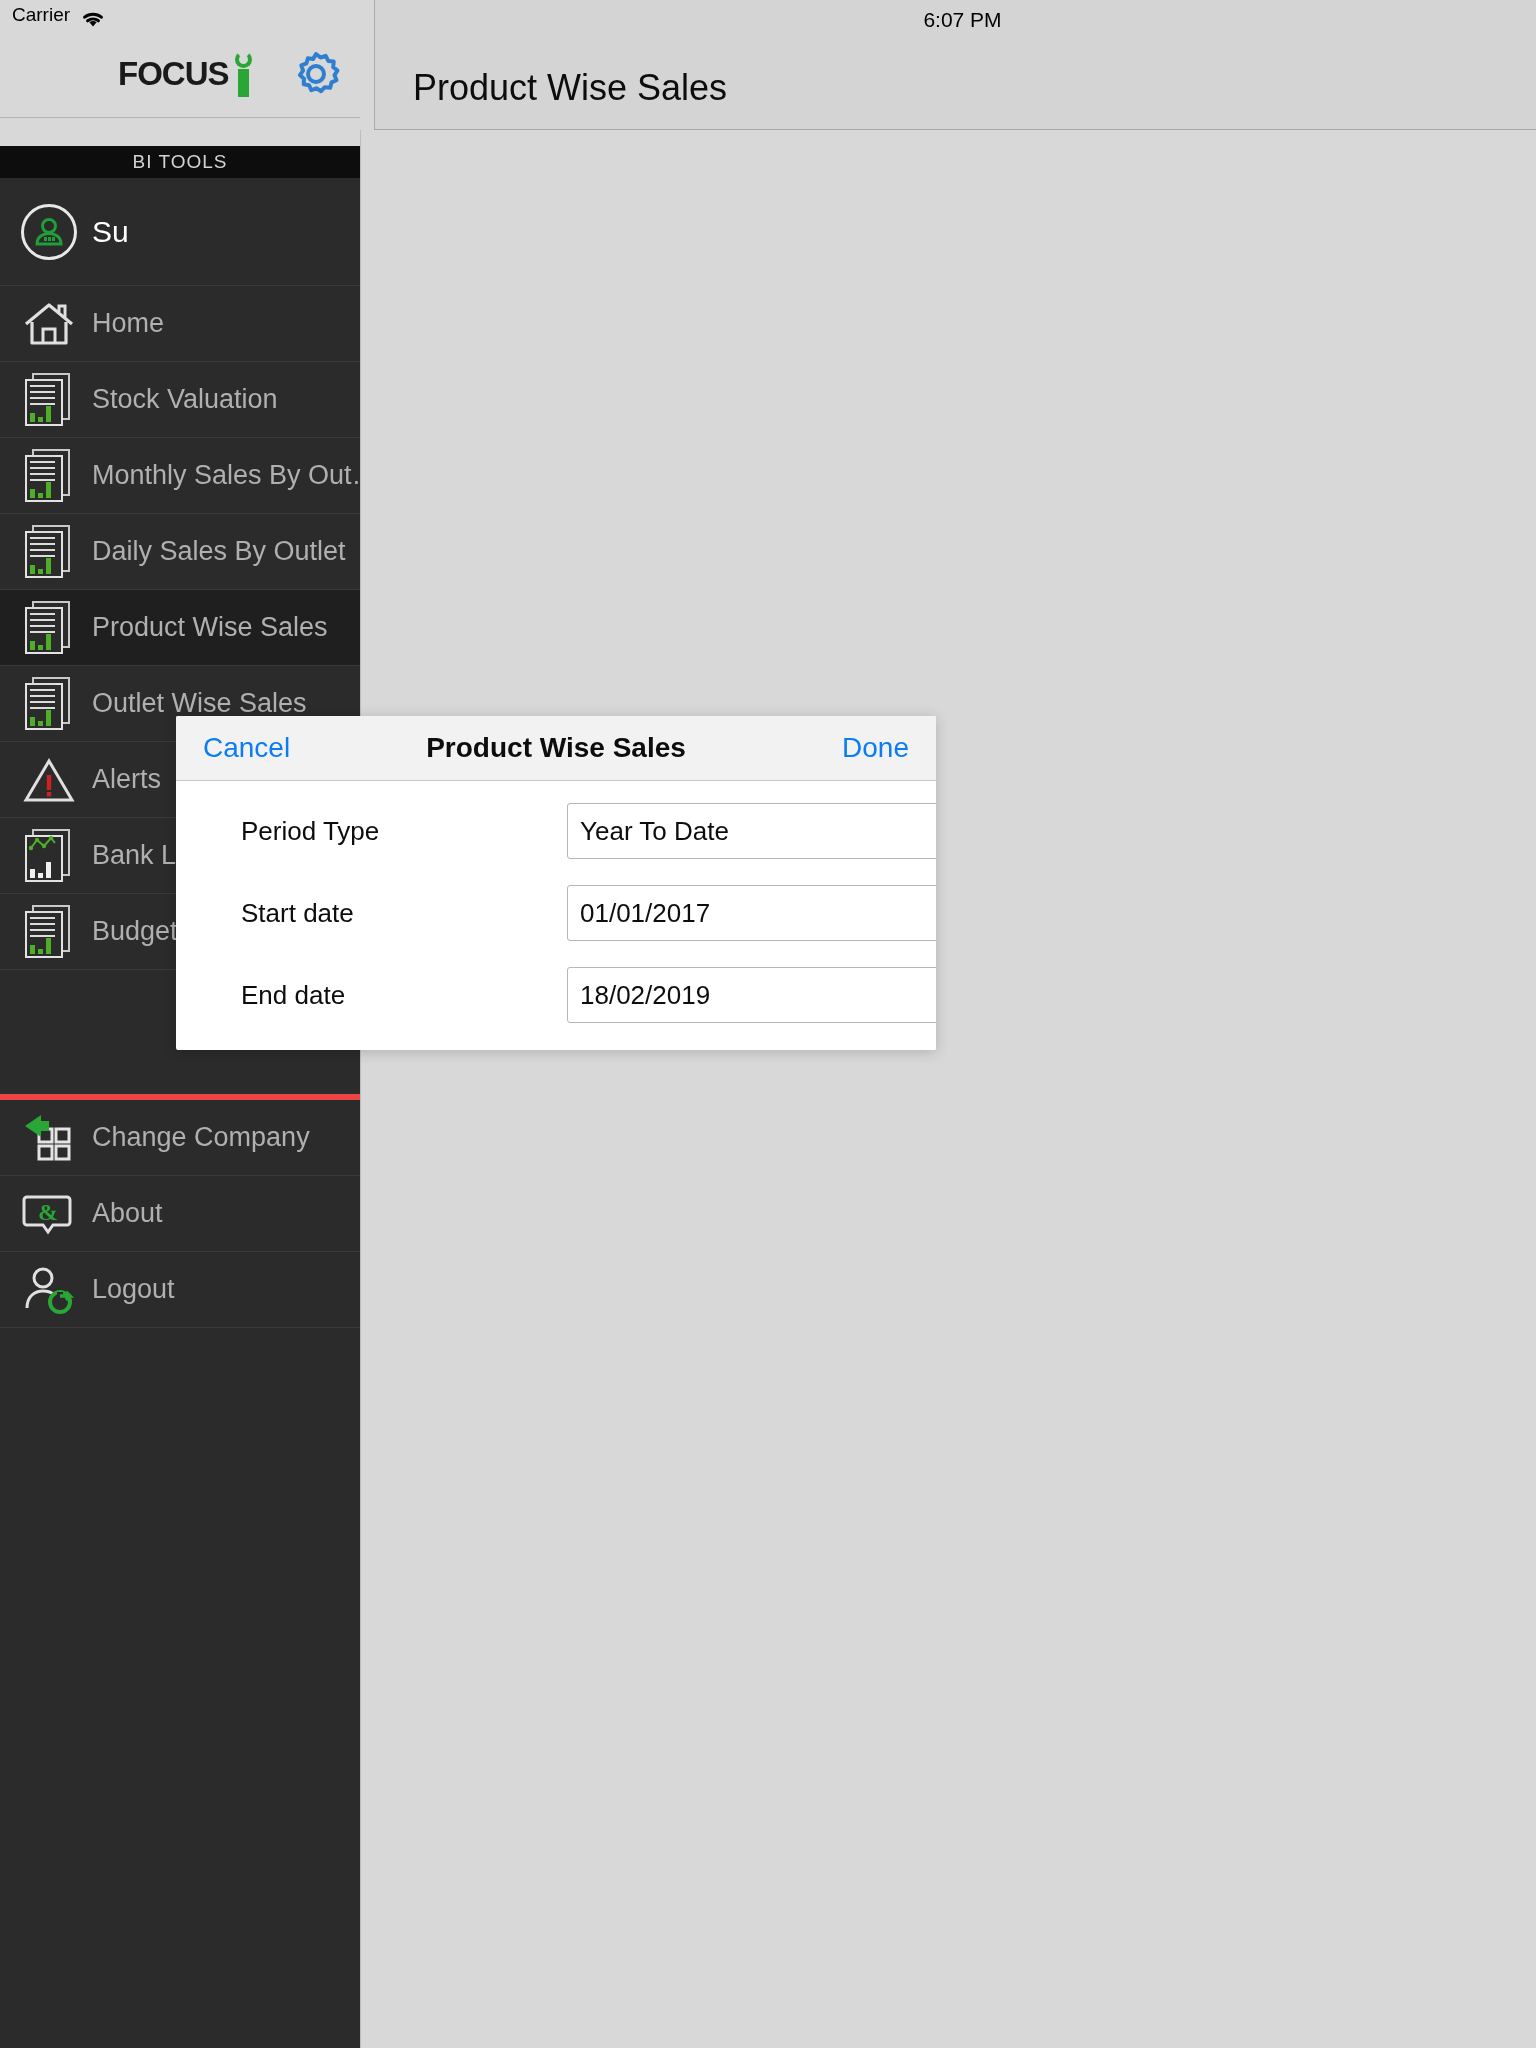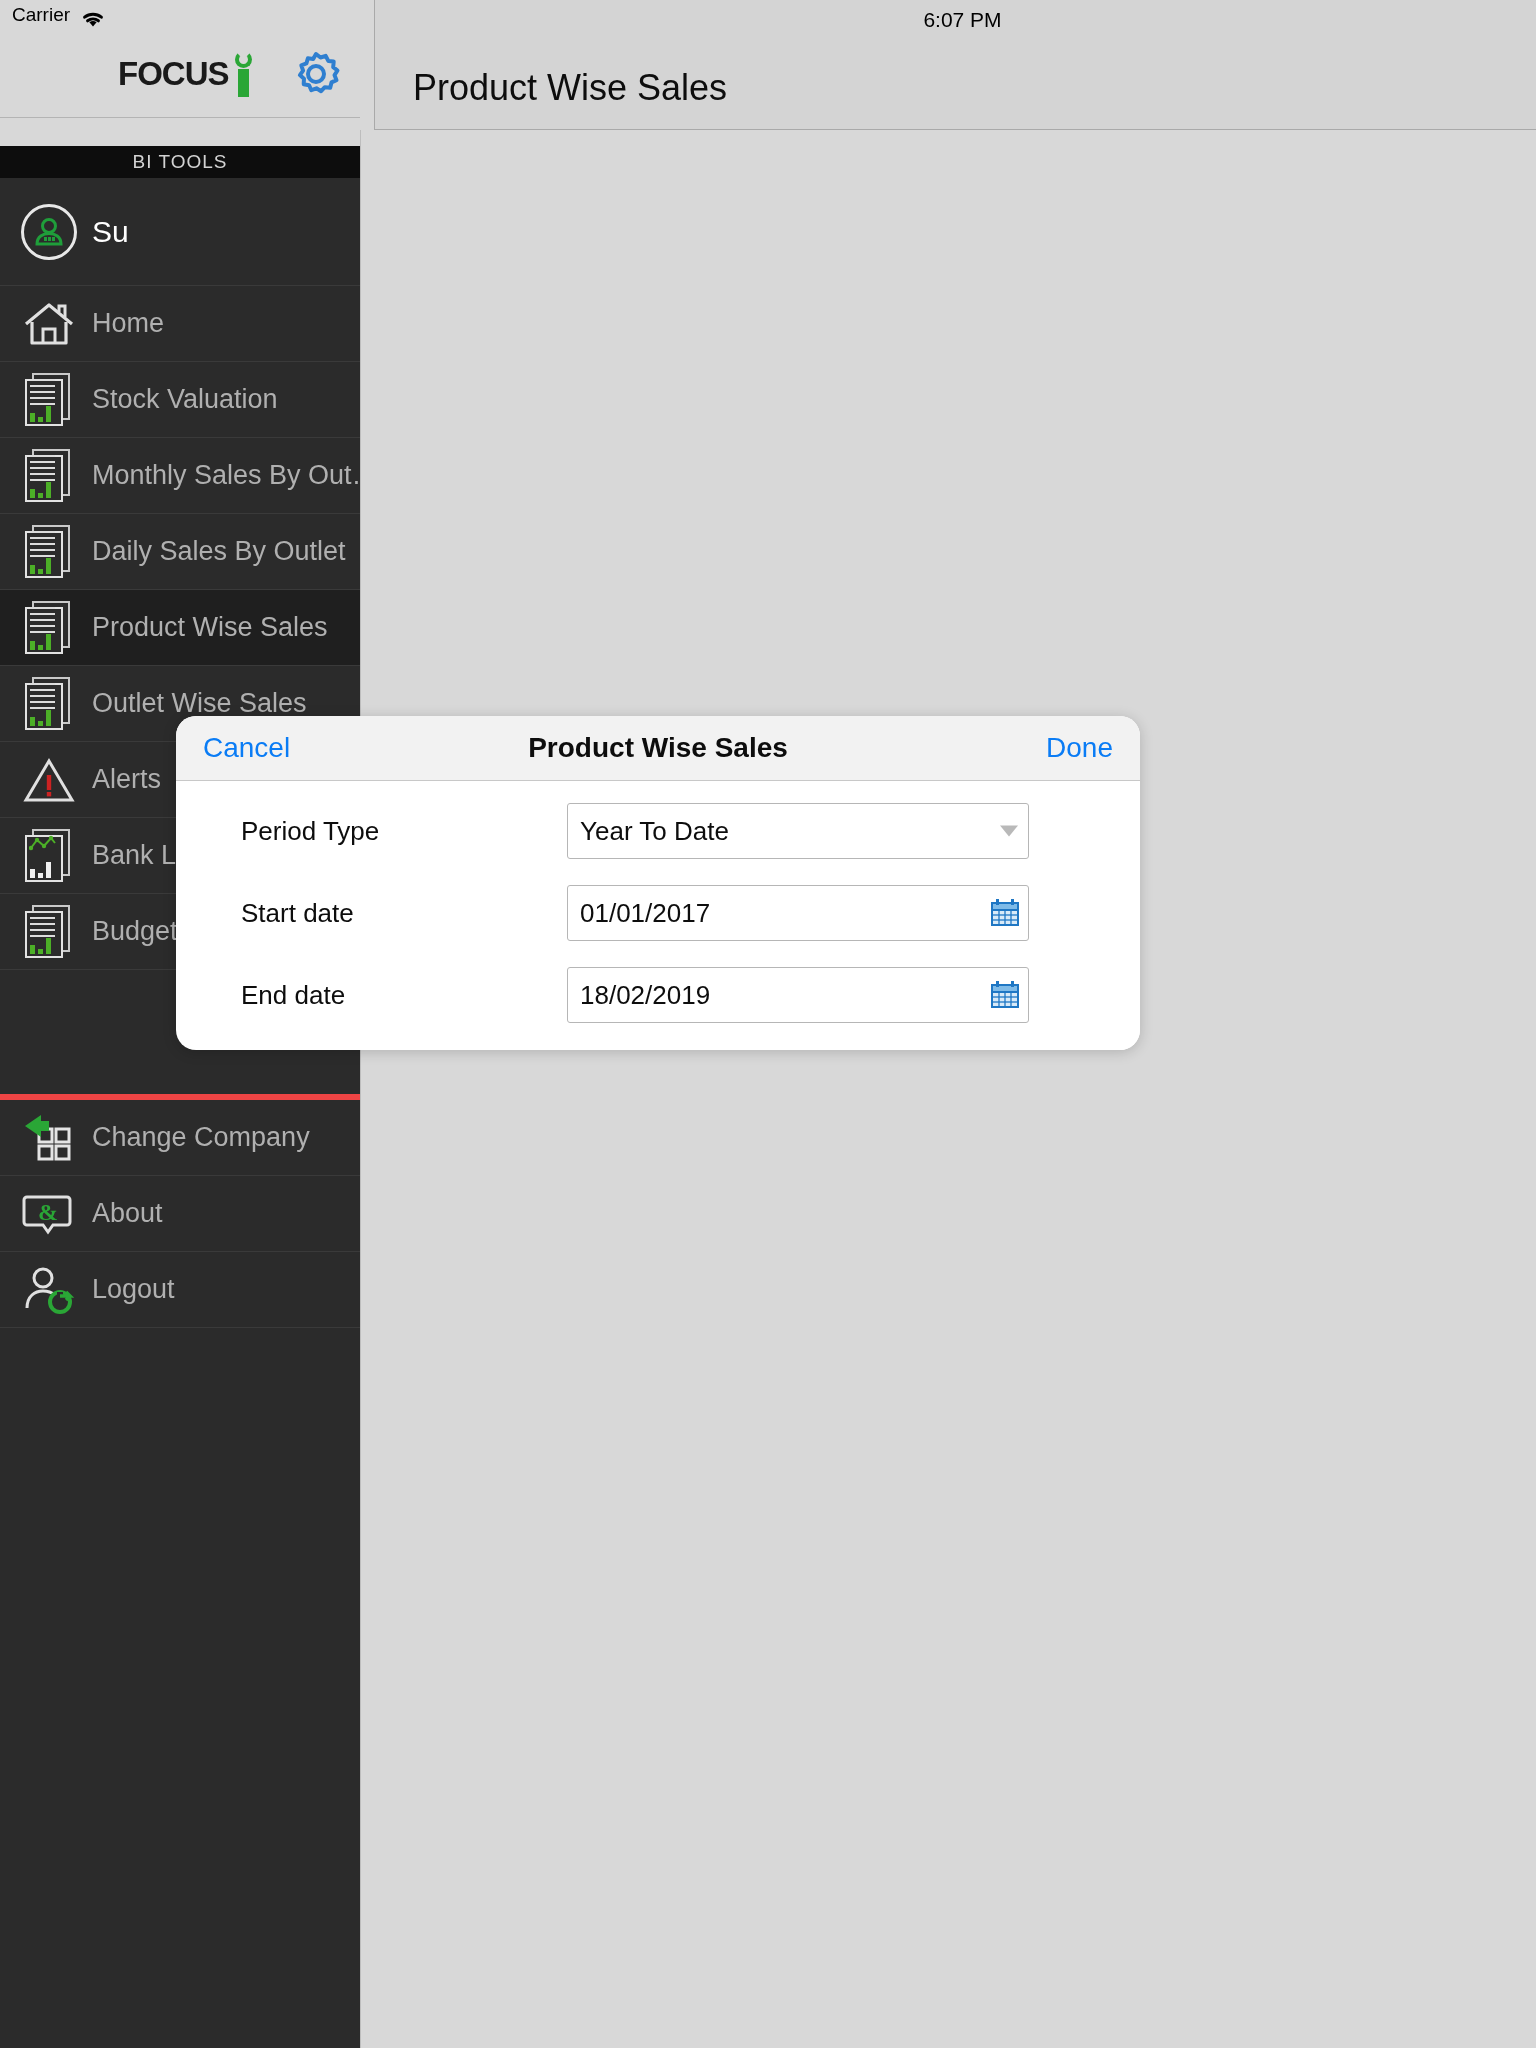--- a/index.html
+++ b/index.html
@@ -121,22 +121,22 @@
   }
   .navbar-title {
     position: absolute; left: 38px; bottom: 20px;
     font-size: 36px; color: #0d0d0d;
   }
   .content { position: absolute; left: 0; top: 130px; width: 1176px; height: 1918px; background: #d8d8d8; border-left: 1px solid #bdbdbd; }
 
   
   .modal {
     position: absolute; left: 176px; top: 716px;
-    width: 964px; height: 334px; background: #fff;
-    border-radius: 20px; overflow: hidden;
+    width: 760px; height: 334px; background: #fff;
+    border-radius: 2px; overflow: hidden;
     box-shadow: 0 2px 14px rgba(0,0,0,0.18);
   }
   .modal-head {
     height: 65px; background: #f2f2f2; border-bottom: 1px solid #c8c8c8;
     display: flex; align-items: center; position: relative;
   }
   .modal-cancel {
     position: absolute; left: 27px; font-size: 28px; color: #0a7cf5;
   }
   .modal-title {

